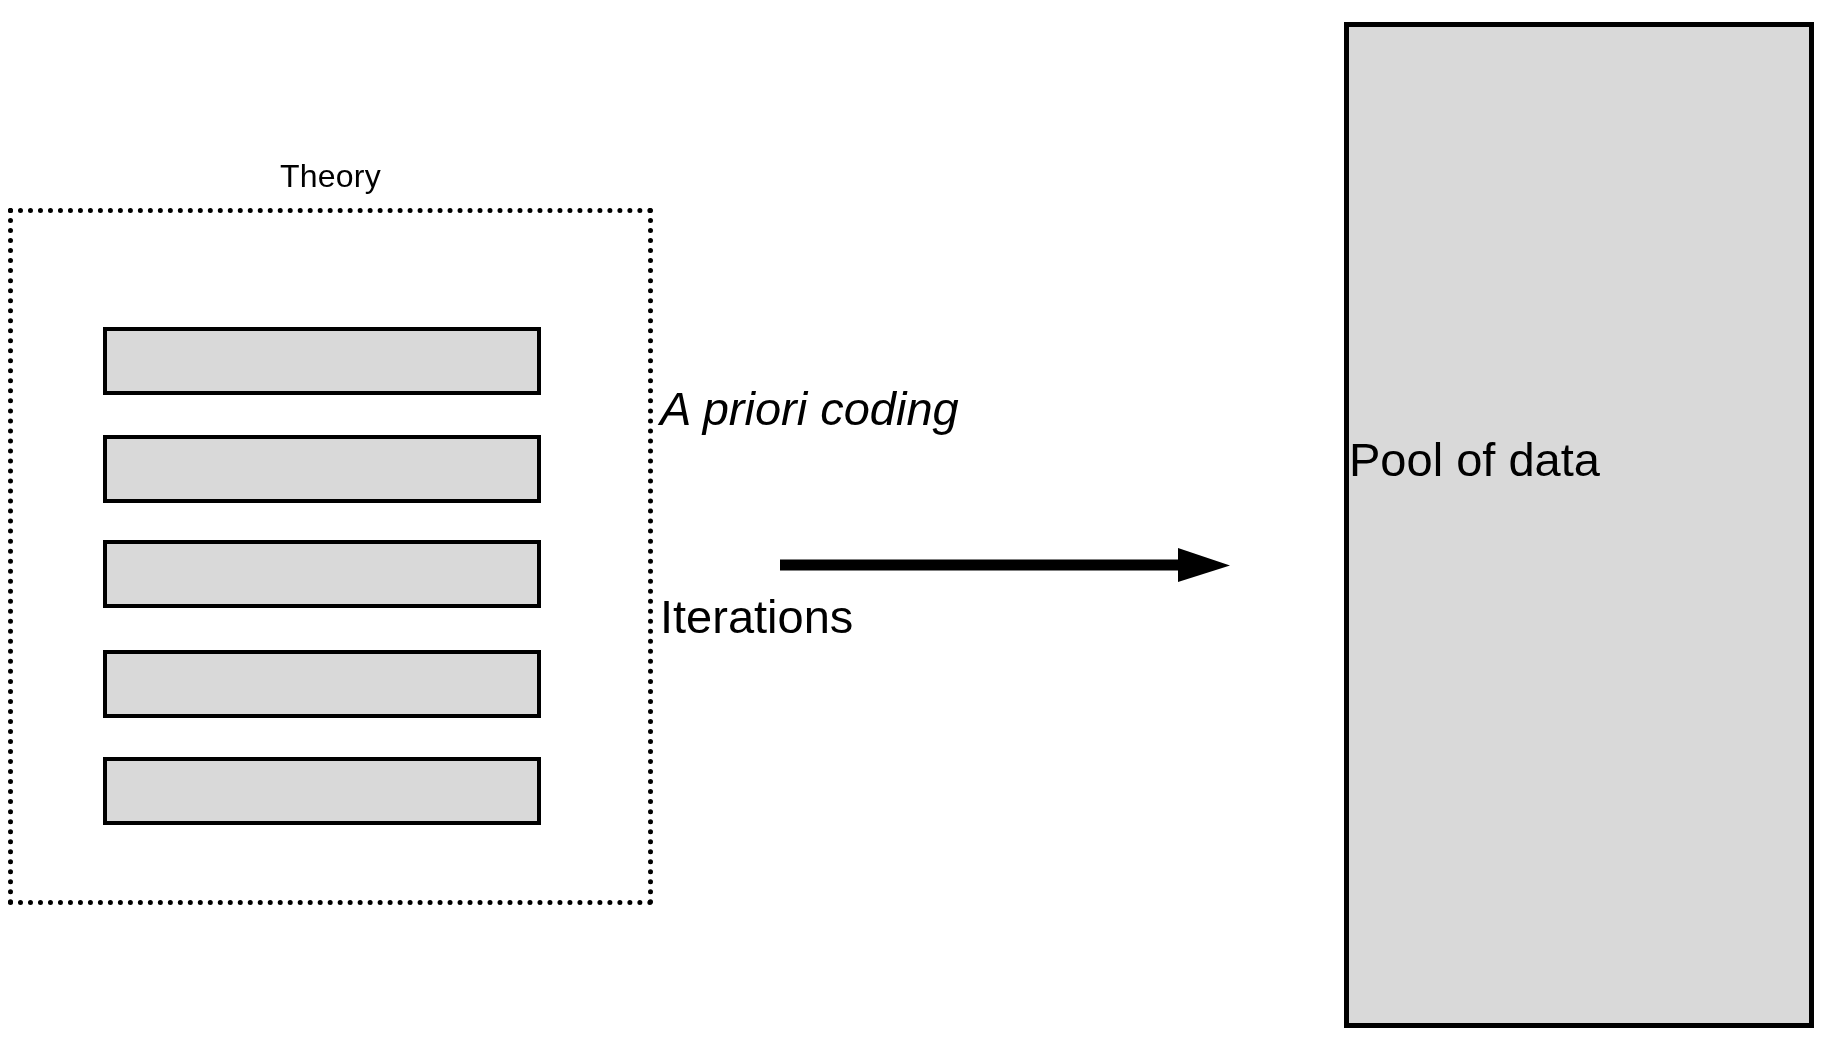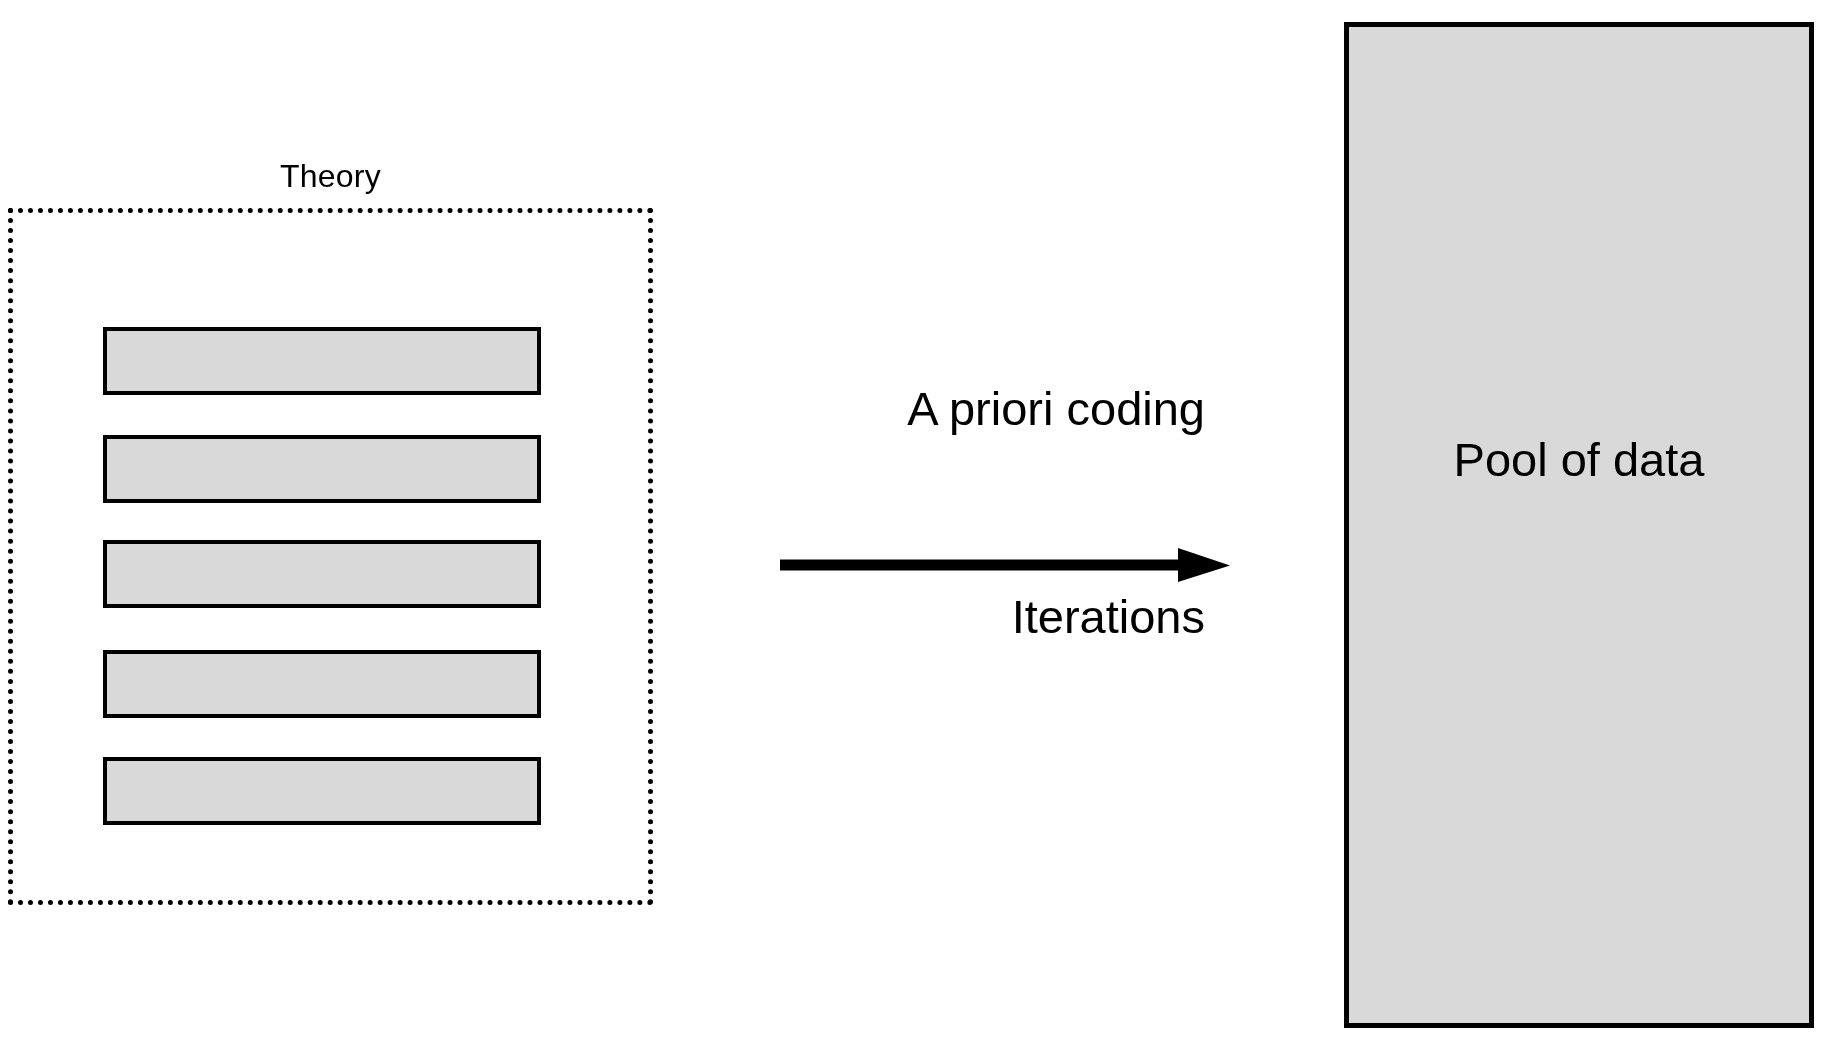--- a/index.html
+++ b/index.html
@@ -75,39 +75,40 @@
     top: 380px;
     width: 620px;
     height: 300px;
   }
 
   .arrow-label-top {
     position: absolute;
     left: 0;
     top: 0px;
     width: 545px;
-    text-align: right;
+    text-align: left;
     font-size: 47px;
     line-height: 58px;
     white-space: nowrap;
+    font-style: italic;
   }
 
   .arrow-svg {
     position: absolute;
     left: 120px;
     top: 165px;
     display: block;
   }
 
   .arrow-label-bottom {
     position: absolute;
     left: 0;
     top: 208px;
     width: 545px;
-    text-align: right;
+    text-align: left;
     font-size: 47px;
     line-height: 58px;
     white-space: nowrap;
   }
 
   
   .pool-box {
     position: absolute;
     left: 1344px;
     top: 22px;
@@ -116,21 +117,21 @@
     box-sizing: border-box;
     background: #d9d9d9;
     border: 5px solid #000000;
   }
 
   .pool-label {
     position: absolute;
     left: 0;
     top: 404px;
     width: 100%;
-    text-align: center;
+    text-align: left;
     font-size: 47px;
     line-height: 58px;
     color: #000000;
     white-space: nowrap;
   }
 </style>
 </head>
 <body>
 
 <div id="canvas">

